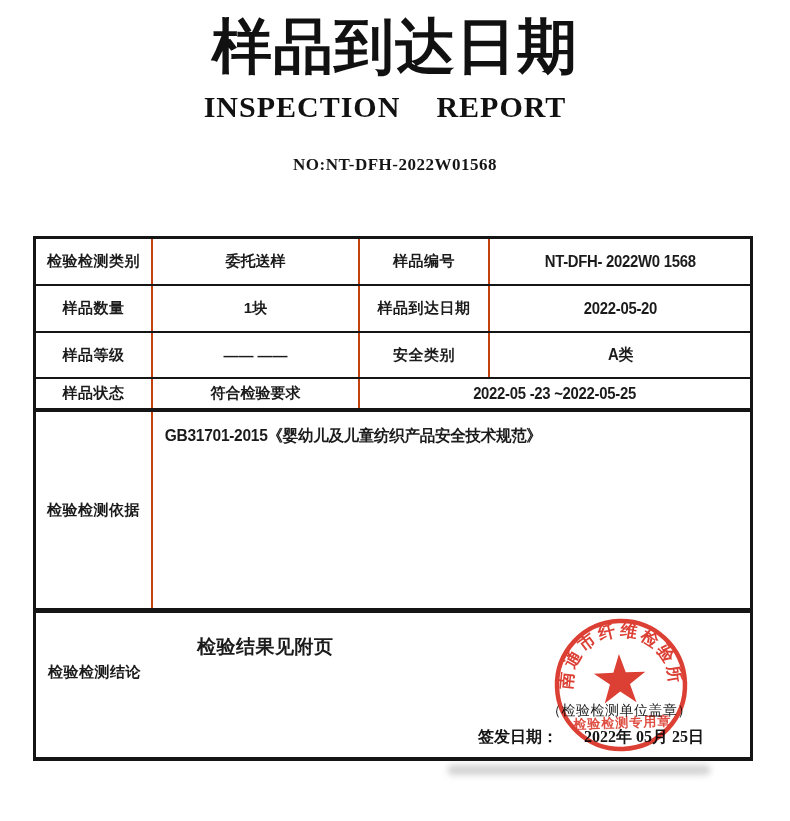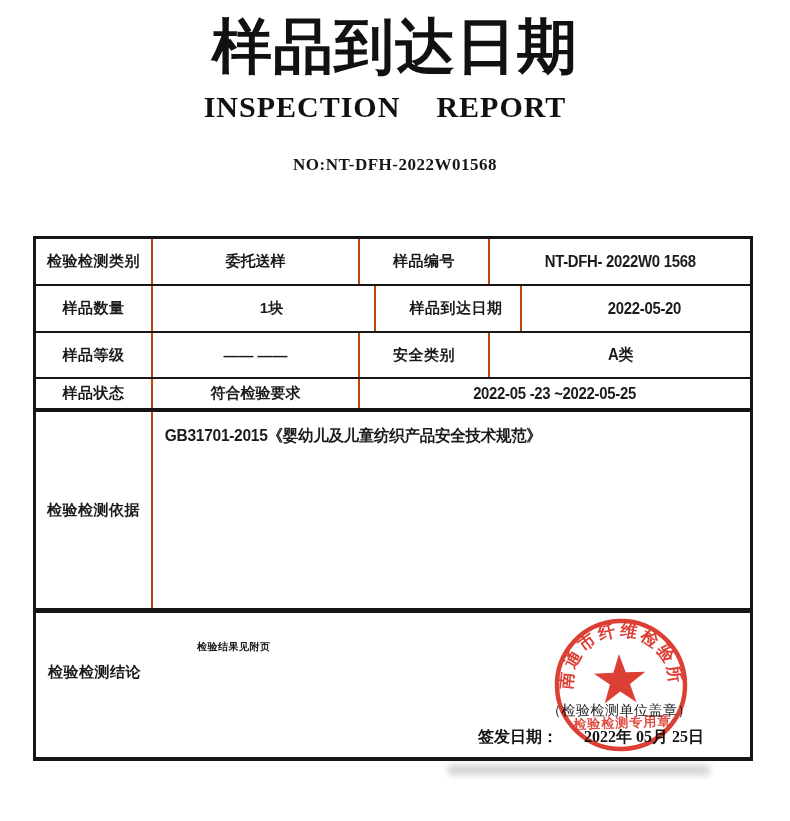--- a/index.html
+++ b/index.html
@@ -17,21 +17,21 @@
   .report-no{position:absolute;top:155px;left:0;width:790px;text-align:center;
              font-family:"Liberation Serif",serif;font-weight:600;font-size:17px;
              letter-spacing:.5px;color:#151515;}
 
   
   .report-table{position:absolute;left:33px;top:236px;width:720px;height:525px;
                 box-sizing:border-box;border:3px solid #151515;border-bottom-width:4px;
                 display:flex;flex-direction:column;}
   .t-row{display:flex;box-sizing:border-box;border-bottom:2px solid #151515;flex:0 0 auto;}
   .t-row.h1{height:47px;}
-  .t-row.h2{height:47px;gap:16px;}
+  .t-row.h2{height:47px;}
   .t-row.h3{height:46px;}
   .t-row.h4{height:33px;border-bottom-width:4px;}
   .t-row.basis{height:201px;border-bottom-width:5px;}
   .t-row.conclusion{flex:1 1 auto;border-bottom:none;position:relative;overflow:visible;}
   .t-cell{box-sizing:border-box;border-right:2px solid #c2410c;display:flex;
           align-items:center;justify-content:center;overflow:hidden;}
   .t-cell.last{border-right:none;}
   .c1{width:117px;flex:0 0 117px;}
   .c2{width:207px;flex:0 0 207px;}
   .c3{width:130px;flex:0 0 130px;}
@@ -40,21 +40,21 @@
   .val{font-size:15px;font-weight:600;color:#1b1b1b;}
   .num{font-size:16px;font-weight:600;letter-spacing:-.3px;display:inline-block;
        transform:scaleX(.93);white-space:nowrap;}
   .basis-val{align-items:flex-start;justify-content:flex-start;
              padding:14px 8px 0 6px;}
   .basis-val .num{transform:scaleX(.97);font-size:16px;}
 
   
   .concl-label{position:absolute;left:12px;top:50px;font-size:15px;font-weight:700;
                letter-spacing:.5px;}
-  .concl-value{position:absolute;left:161px;top:27px;font-size:10px;font-weight:700;
+  .concl-value{position:absolute;left:161px;top:21px;font-size:19px;font-weight:700;
                letter-spacing:.5px;}
   .stamp-note{position:absolute;left:511px;top:89px;font-family:"Liberation Serif",serif;
               font-size:14px;color:#222;white-space:nowrap;letter-spacing:.5px;}
   .issue-date{position:absolute;left:442px;top:114px;font-family:"Liberation Serif",serif;
               font-size:16px;font-weight:600;color:#151515;white-space:nowrap;}
   .issue-date .date-val{margin-left:26px;}
 
   
   .stamp{position:absolute;left:515px;top:2px;width:140px;height:140px;z-index:5;
          opacity:.9;mix-blend-mode:multiply;transform:rotate(-2deg);}

